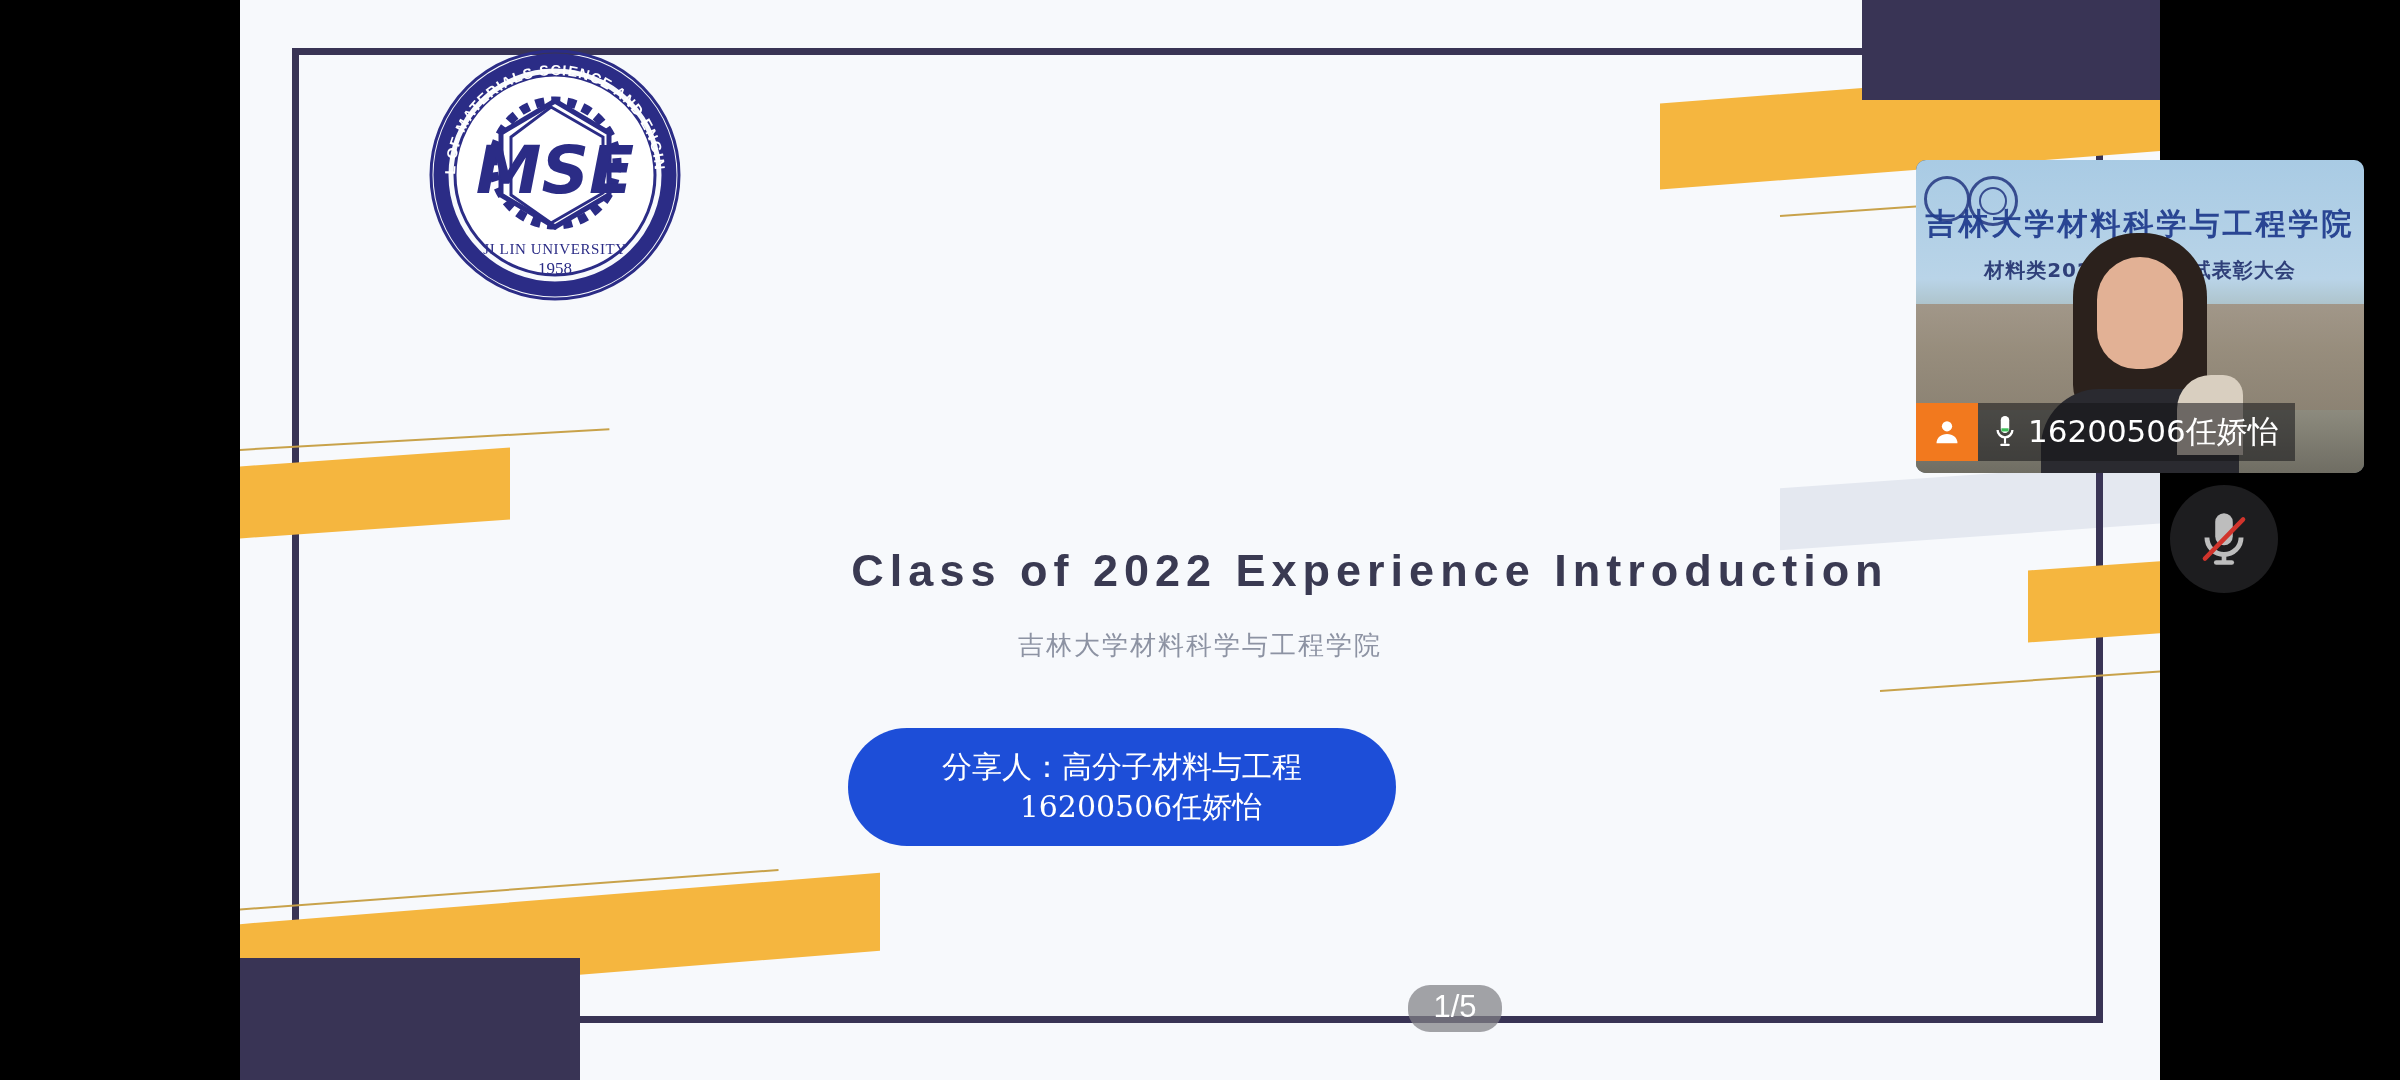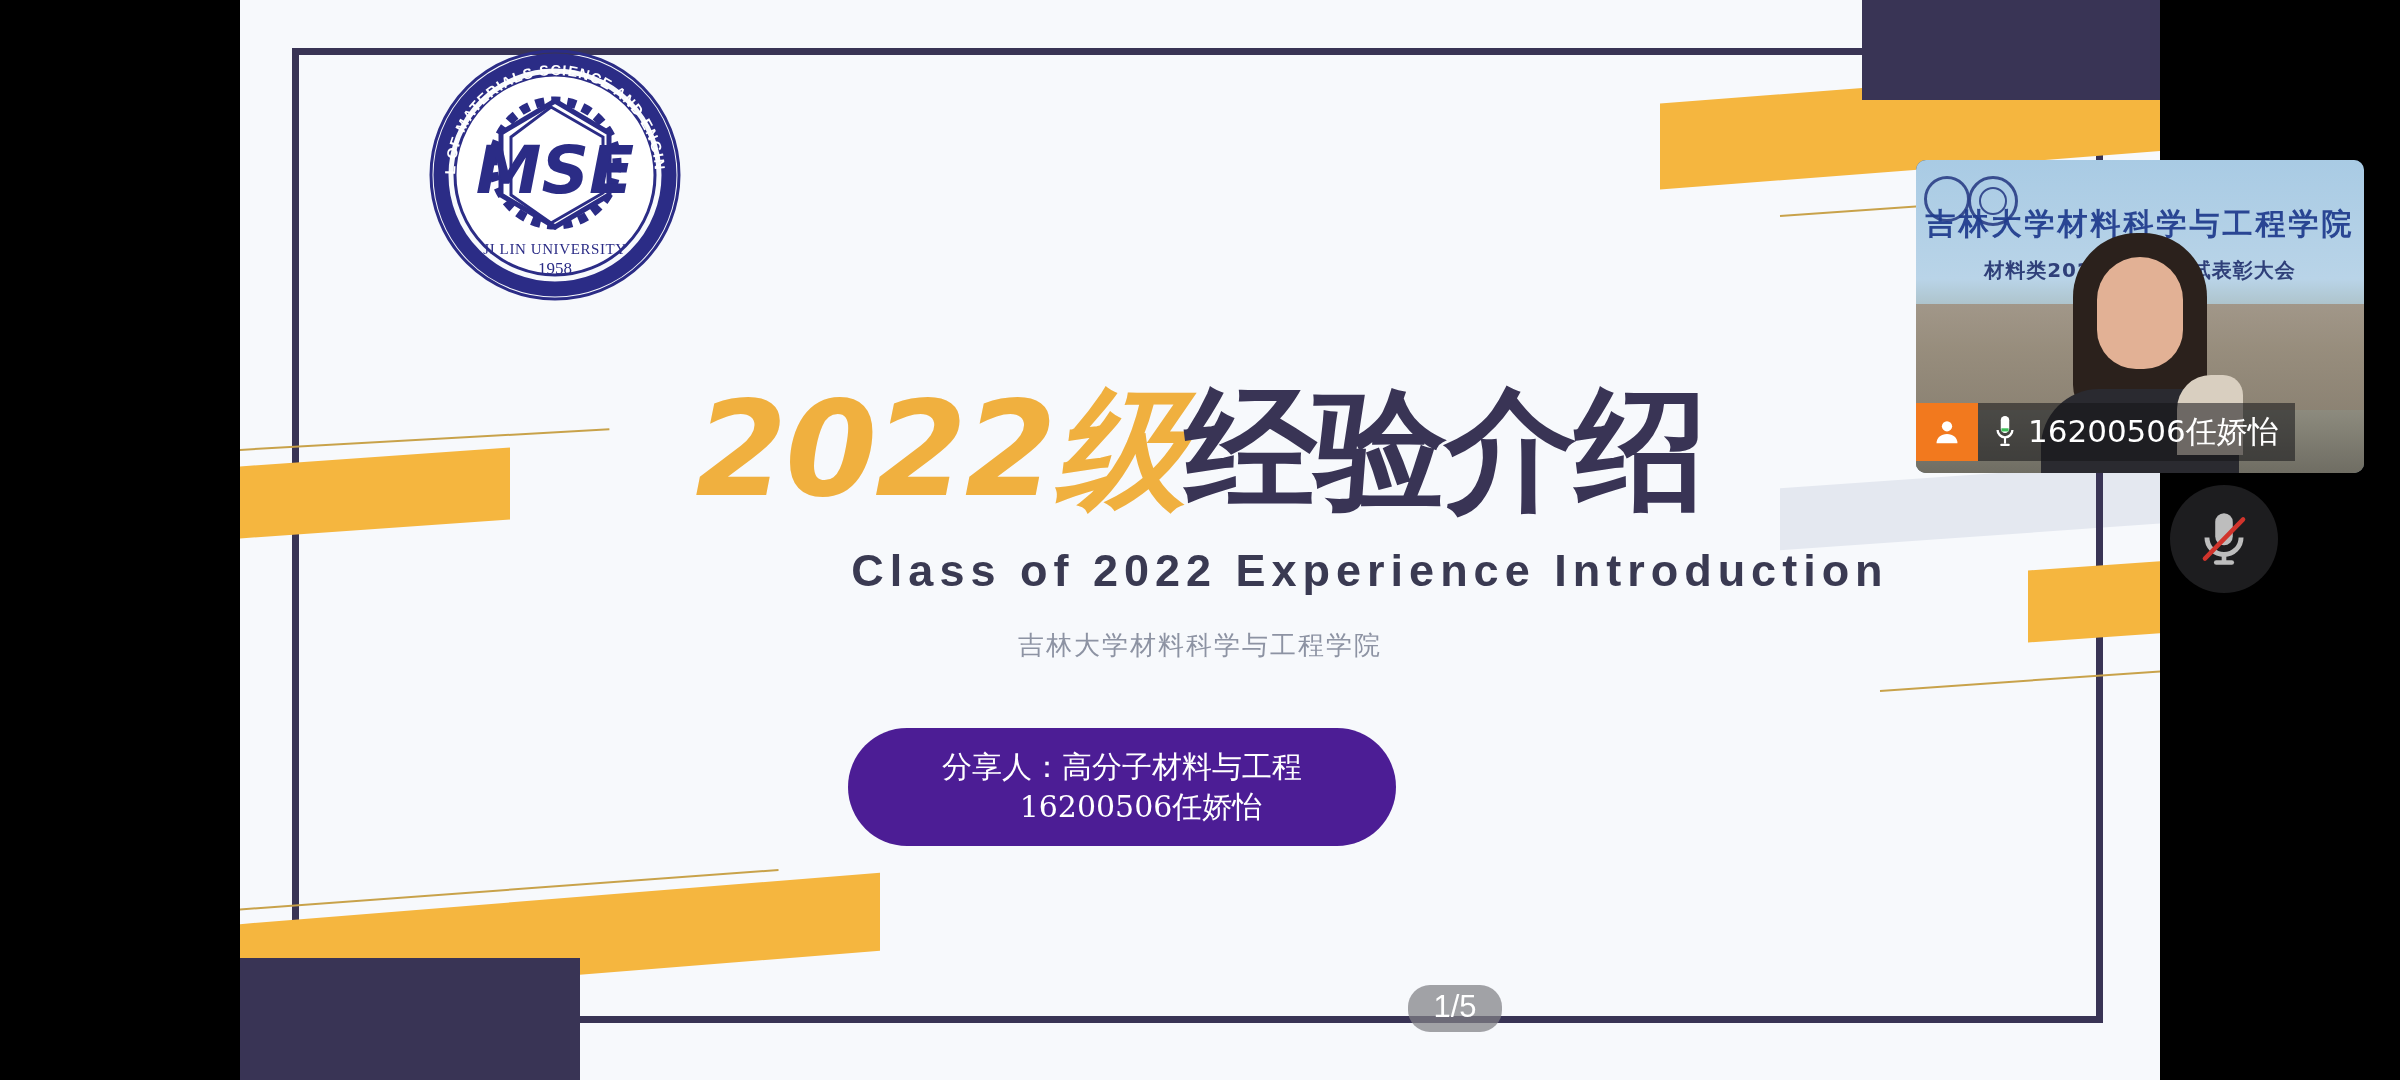--- a/index.html
+++ b/index.html
@@ -124,21 +124,21 @@
   }
 
   
   .presenter-pill {
     position: absolute;
     left: 608px;
     top: 728px;
     width: 548px;
     height: 118px;
     border-radius: 62px;
-    background: #4c1d95;
+    background: #1d4ed8;
     color: #ffffff;
     display: flex;
     flex-direction: column;
     align-items: center;
     justify-content: center;
     font-family: "DejaVu Serif", "Liberation Serif", serif;
     font-size: 30px;
     line-height: 1.35;
   }
   .presenter-line2 { padding-left: 38px; }
@@ -370,23 +370,20 @@
         </g>
 
         <polygon points="130,56 184,88 184,150 130,182 76,150 76,88" fill="#ffffff" stroke="#2b2c86" stroke-width="5"></polygon>
         <polygon points="126,62 178,92 178,148 126,178 86,150 86,92" fill="none" stroke="#2b2c86" stroke-width="3"></polygon>
         <text x="130" y="148" text-anchor="middle" font-family="'DejaVu Sans',sans-serif" font-size="66" font-weight="700" font-style="italic" fill="#2b2c86">MSE</text>
         <text x="130" y="209" text-anchor="middle" font-family="'Liberation Serif',serif" font-size="15" fill="#2b2c86" letter-spacing="0.6">JI LIN  UNIVERSITY</text>
         <text x="130" y="229" text-anchor="middle" font-family="'Liberation Serif',serif" font-size="17" fill="#2b2c86">1958</text>
       </svg>
     </div>
 
-    <div class="title-row">
-      <span class="title-year">2022级</span><span class="title-main">经验介绍</span>
-    </div>
 
     <div class="subtitle-en">Class of 2022 Experience Introduction</div>
 
     <div class="subtitle-cn">吉林大学材料科学与工程学院</div>
 
     <div class="presenter-pill">
       <div>分享人：高分子材料与工程</div>
       <div class="presenter-line2">16200506任娇怡</div>
     </div>
 

